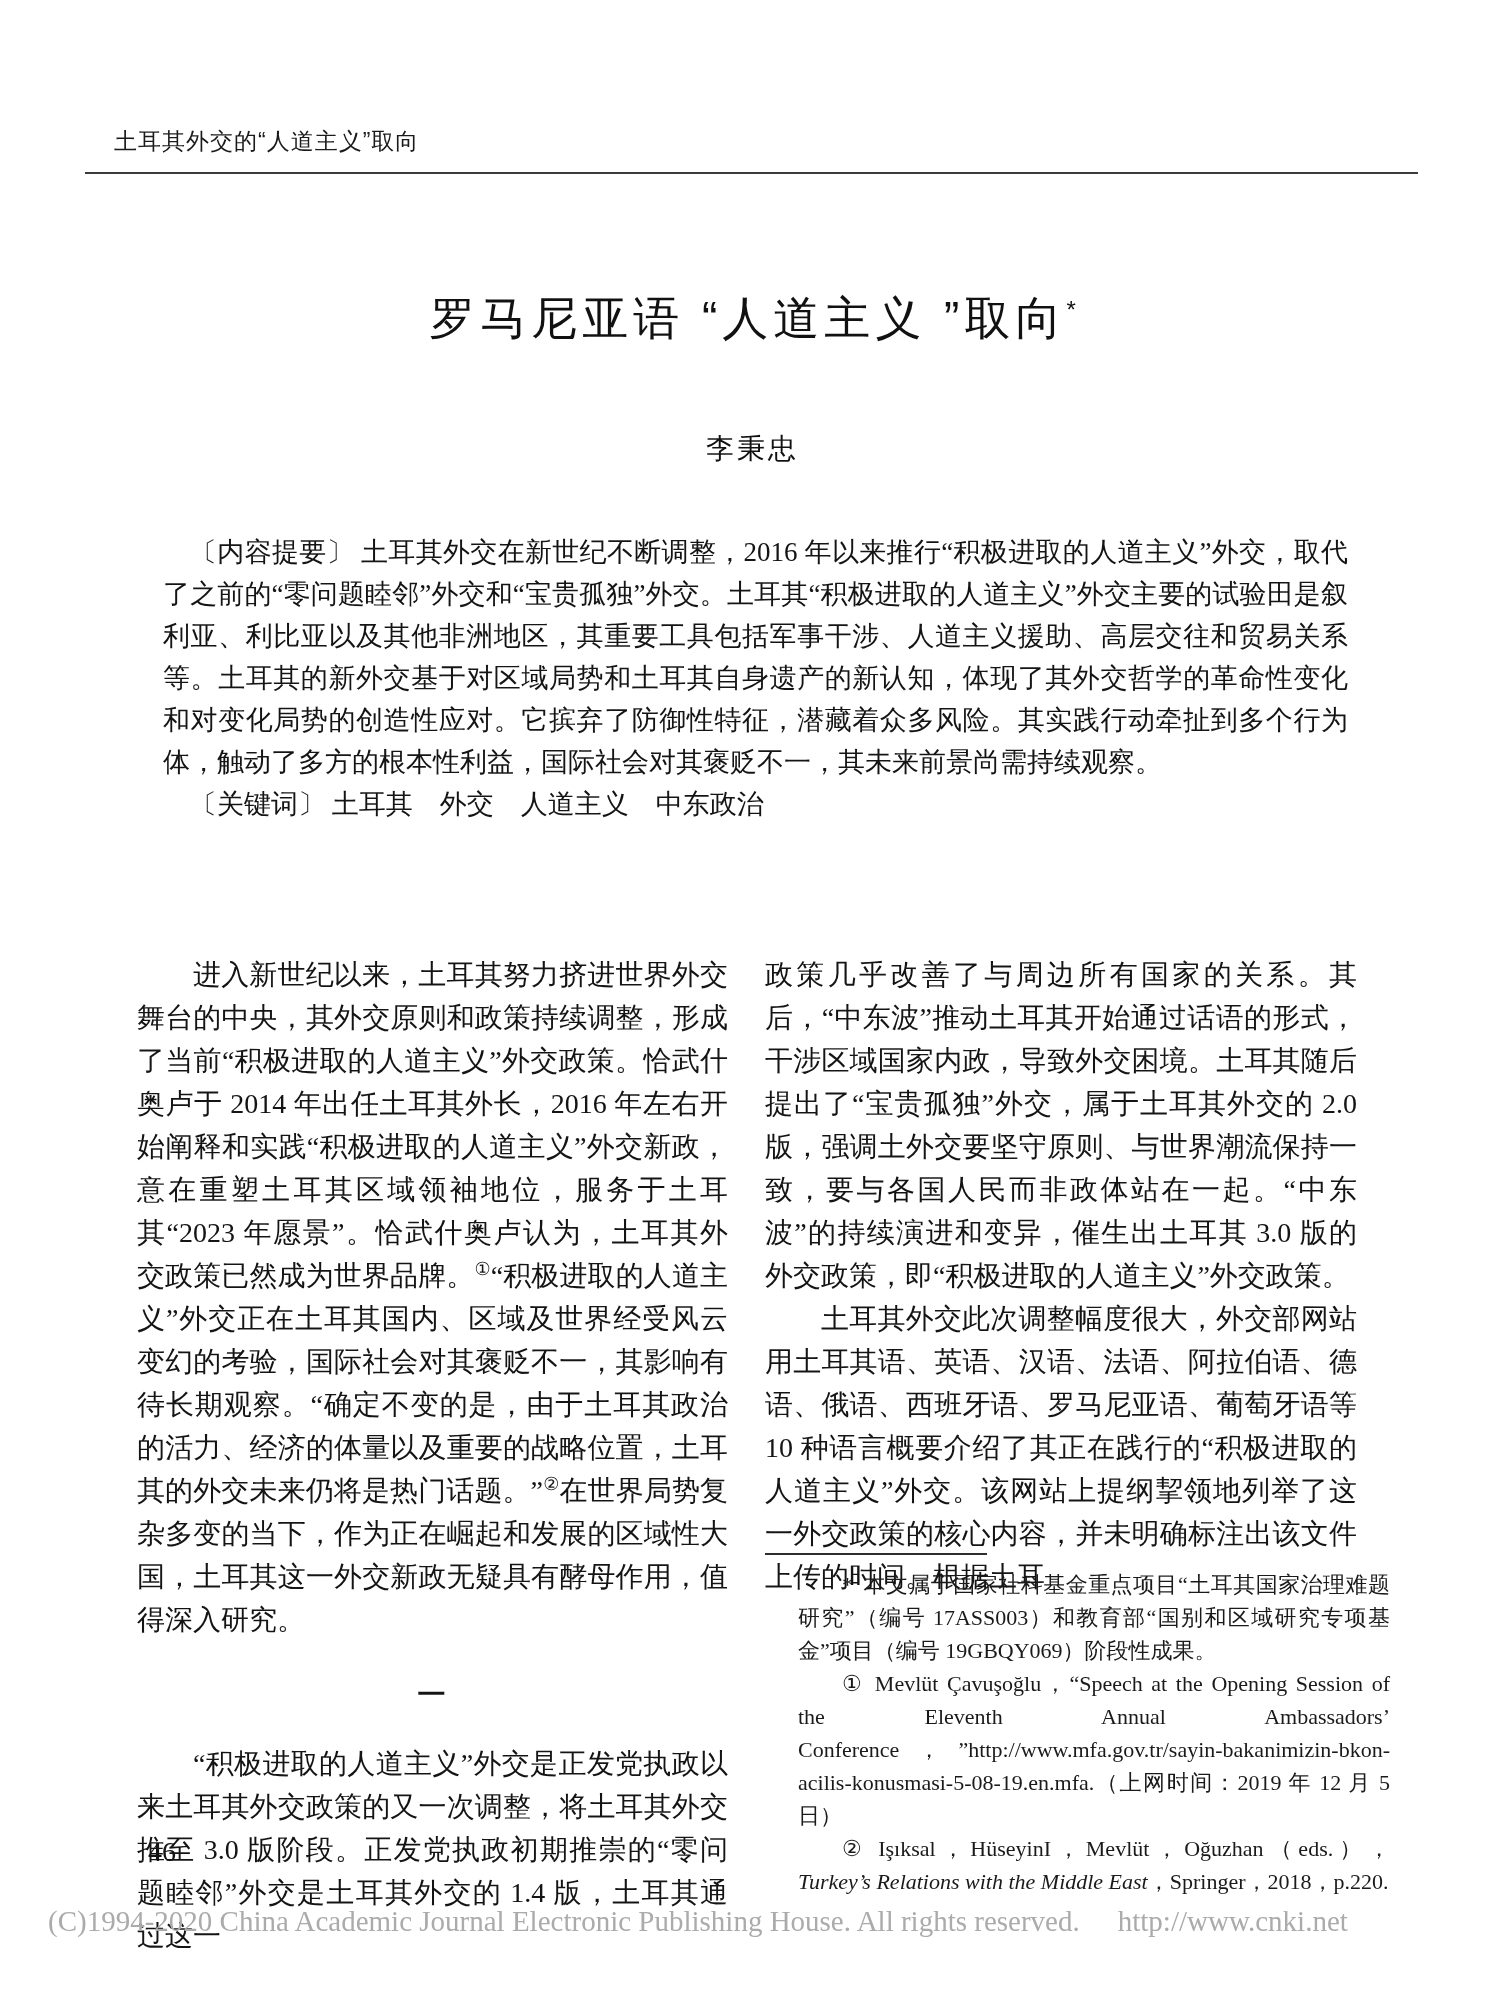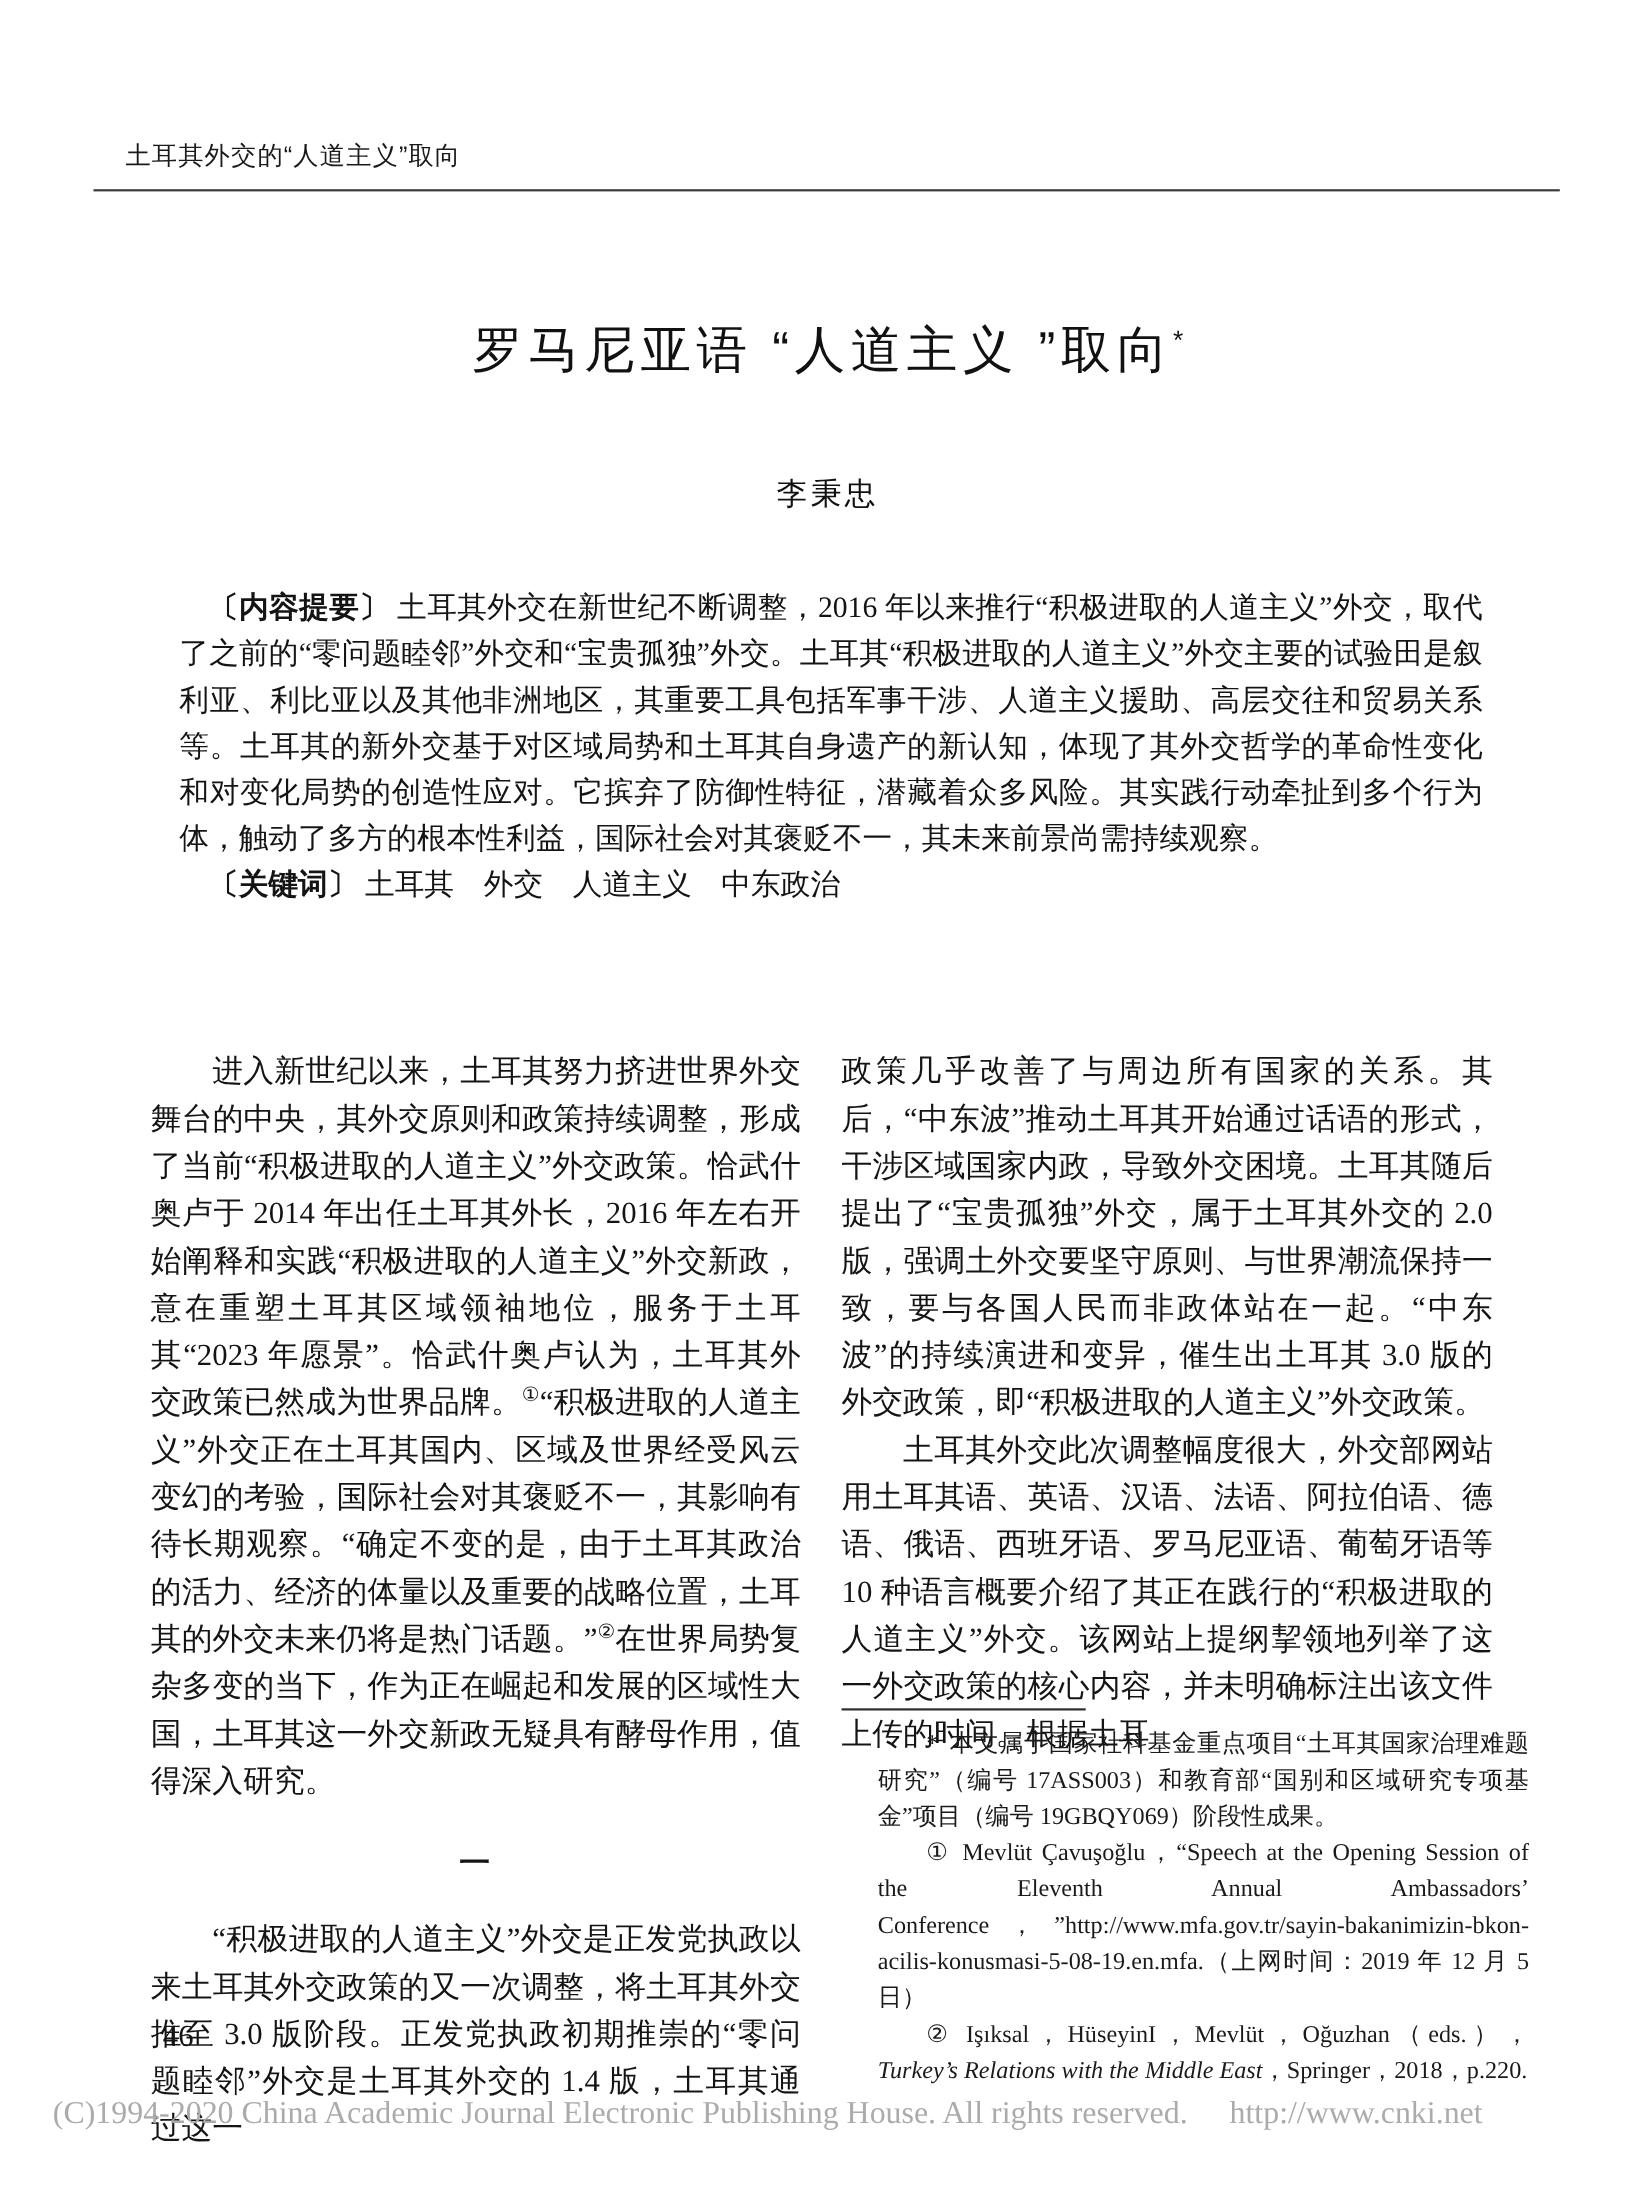--- a/index.html
+++ b/index.html
@@ -63,21 +63,21 @@
     top: 531px;
     width: 1185px;
     font-size: 27px;
     line-height: 42px;
     text-align: justify;
     color: #141414;
   }
   .abstract-block p { text-indent: 1em; }
   .lead-label {
     font-family: "Liberation Sans", "DejaVu Sans", sans-serif;
-    font-weight: bold;
+    font-weight: normal;
     letter-spacing: 0px;
     margin-top: 44px;
   }
   .col {
     position: absolute;
     top: 953px;
     font-size: 28px;
     line-height: 43px;
     text-align: justify;
     color: #141414;

